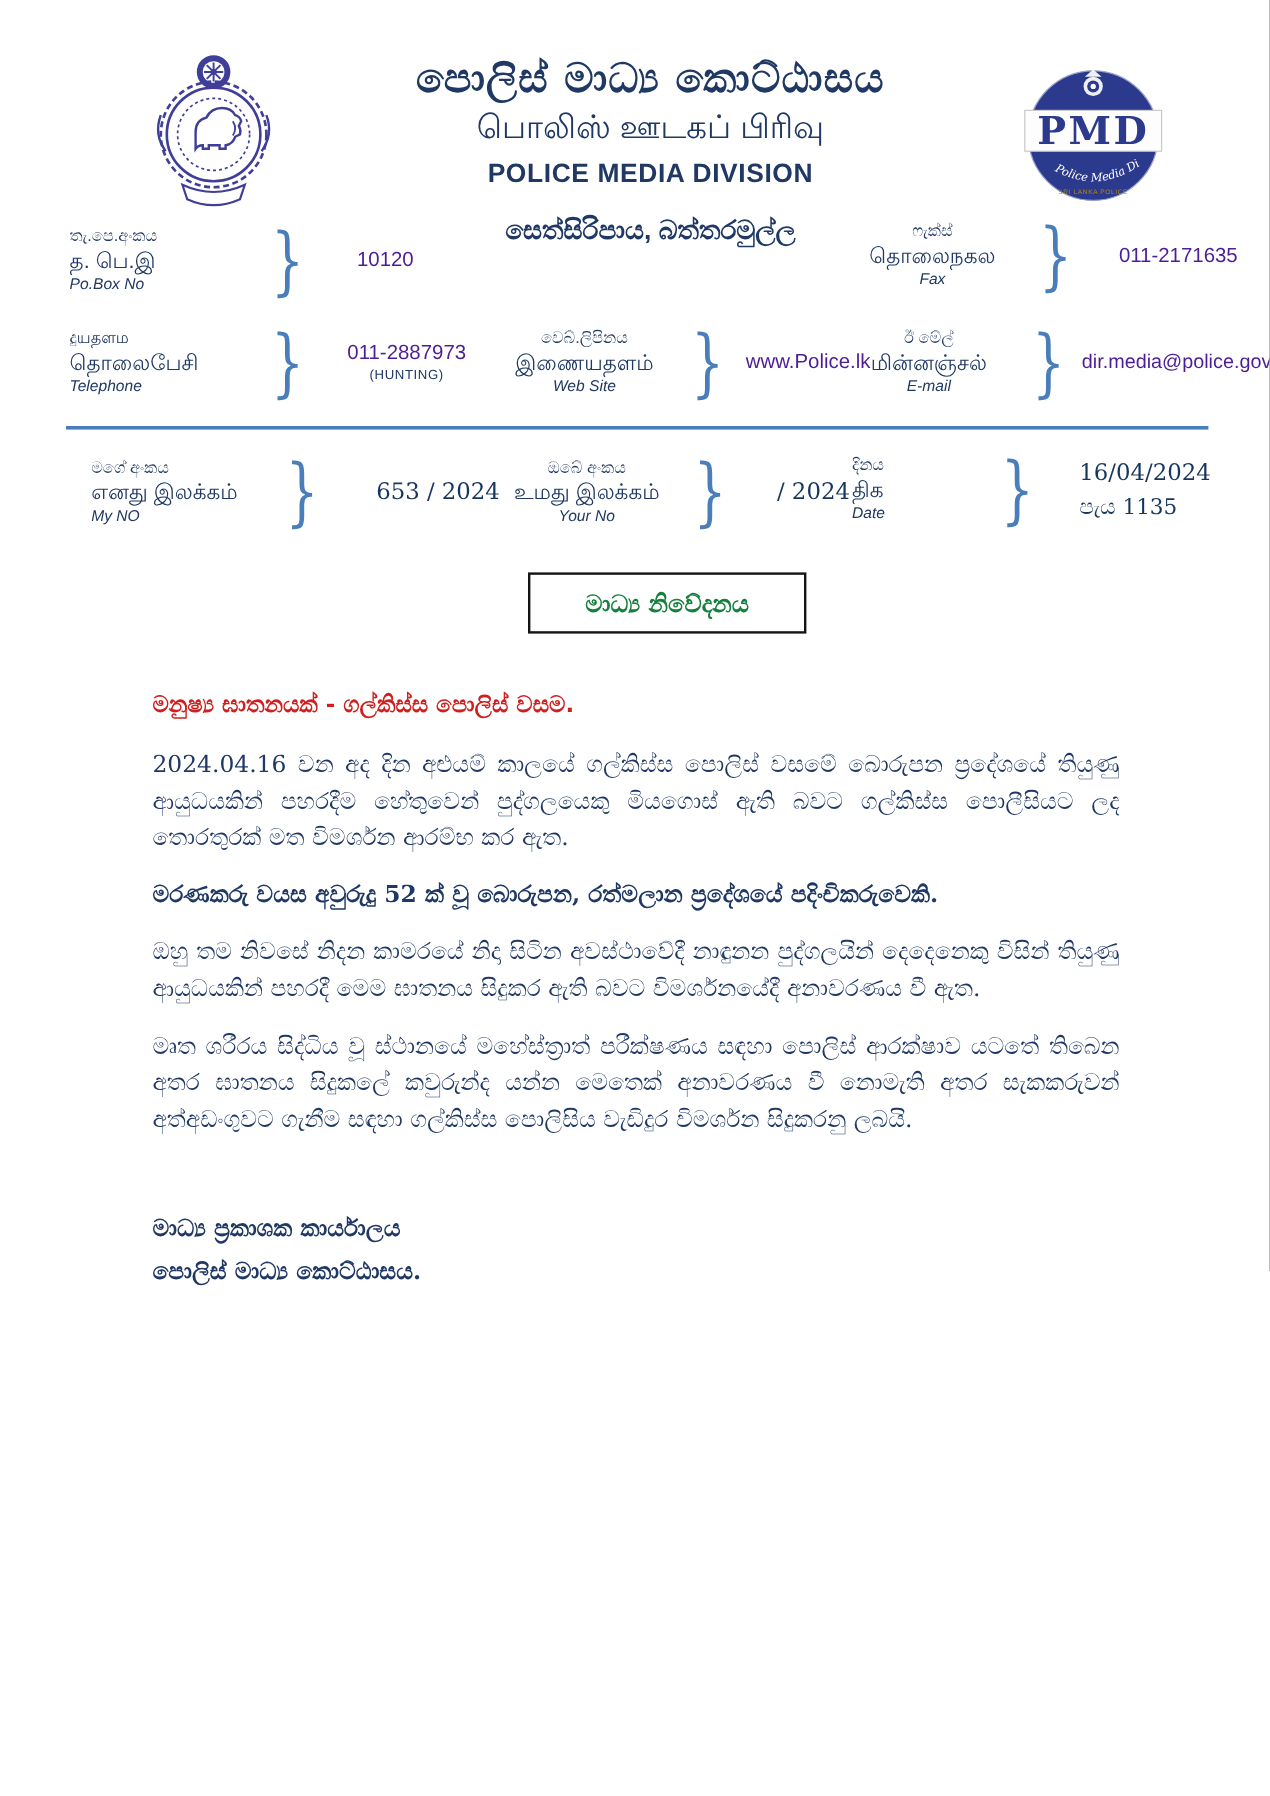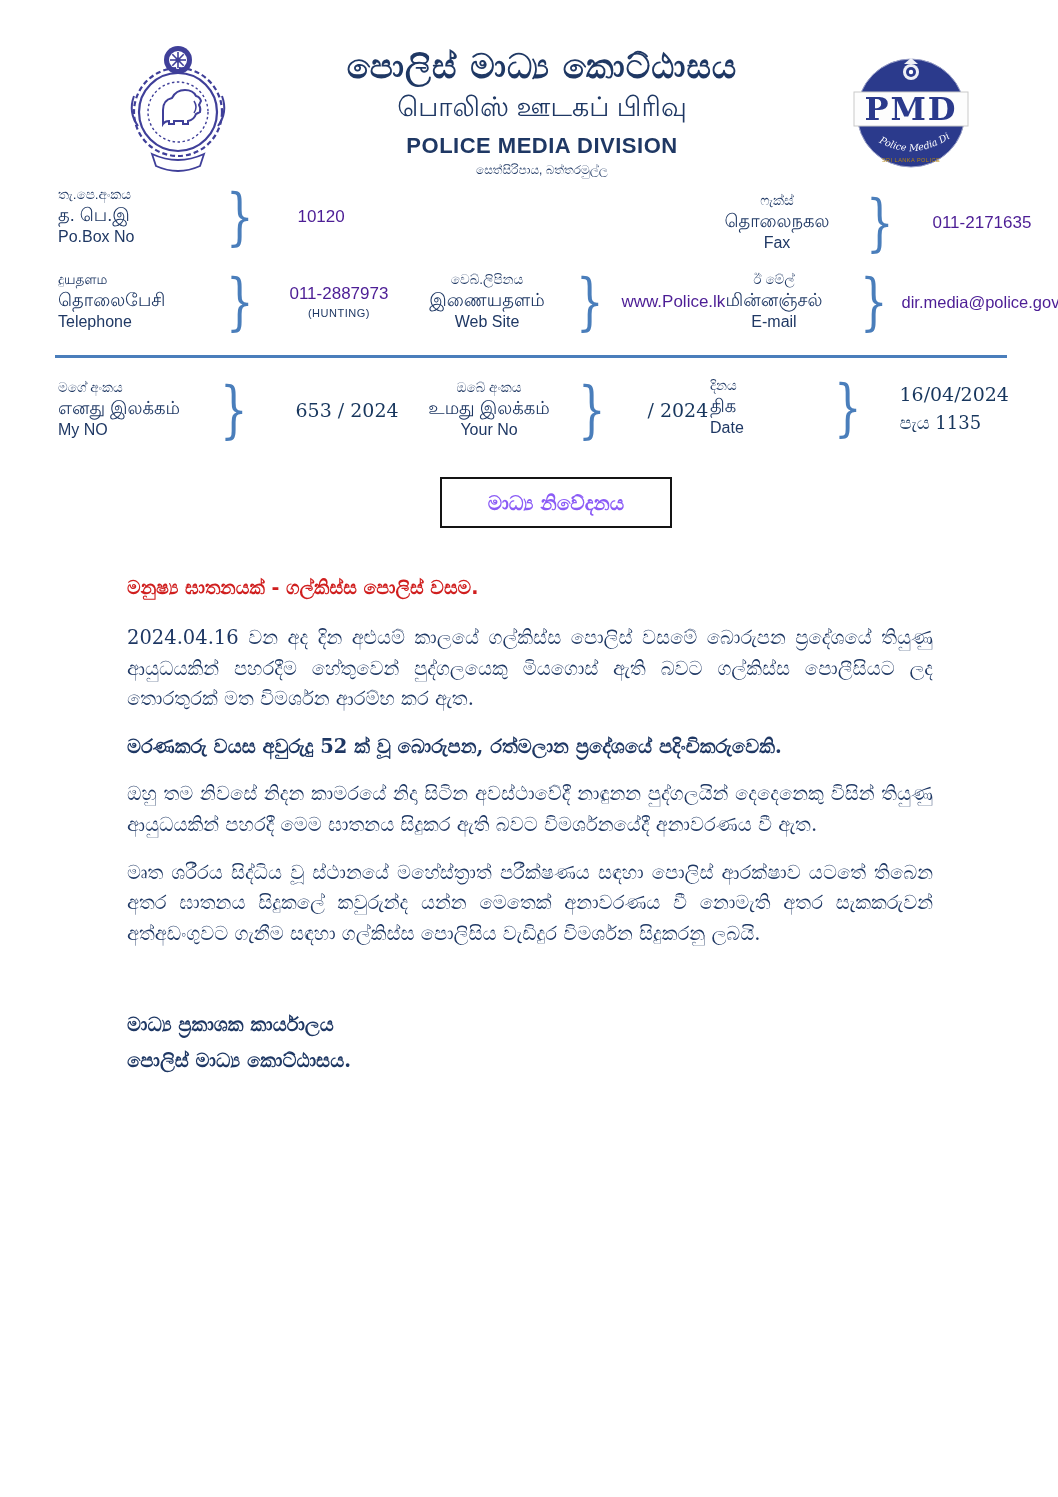--- a/index.html
+++ b/index.html
@@ -7,44 +7,44 @@
     position:relative;width:1058px;height:1497px;margin:0 auto;
     background:#ffffff;overflow:hidden;
     font-family:"Liberation Sans",sans-serif;color:#1f3864;
   }
   
   .crest{position:absolute;left:122px;top:36px;width:112px;height:142px;}
   .hdr-center{position:absolute;left:272px;top:46px;width:540px;text-align:center;}
   .hdr-si{font-size:34px;font-weight:bold;font-family:"DejaVu Sans",sans-serif;letter-spacing:1px;}
   .hdr-ta{font-size:27px;margin-top:5px;font-family:"Liberation Sans",sans-serif;}
   .hdr-en{font-size:22px;font-weight:bold;margin-top:7px;letter-spacing:.5px;}
-  .hdr-addr{font-size:12px;margin-top:4px;}
+  .hdr-addr{font-size:22px;margin-top:21px;font-weight:bold;}
   .pmd{position:absolute;left:852px;top:50px;width:118px;height:130px;}
   
   .field{position:absolute;display:flex;align-items:center;}
   .stack{display:flex;flex-direction:column;line-height:1.25;}
   .stack.center{text-align:center;}
   .l-si{font-size:13.5px;}
   .l-ta{font-size:18px;}
-  .l-en{font-size:16px;}
+  .l-en{font-size:13px;font-style:italic;}
   .brace{
     font-family:"DejaVu Serif",serif;font-weight:300;color:#4a7ebb;
     font-size:62px;line-height:1;transform:scaleX(.7);margin-left:14px;
     user-select:none;
   }
   .val{font-size:17px;color:#4c1d95;}
   .val-serif{font-family:"DejaVu Serif",serif;font-size:19px;color:#17365d;}
   .hunting{font-size:11px;text-align:center;margin-top:3px;letter-spacing:.5px;}
   .rule{position:absolute;left:55px;top:355px;width:952px;height:2.5px;background:#4a7ebb;}
   
   .release-box{
     position:absolute;left:440px;top:477px;width:228px;height:47px;
     border:2.5px solid #141414;display:flex;align-items:center;justify-content:center;
   }
-  .release-box span{font-size:20px;font-weight:bold;color:#8b5cf6;font-family:"DejaVu Sans",sans-serif;}
+  .release-box span{font-size:20px;font-weight:bold;color:#15803d;font-family:"DejaVu Sans",sans-serif;}
   
   .body{
     position:absolute;left:127px;top:576px;width:806px;
     font-family:"DejaVu Serif",serif;color:#1f3864;
   }
   .headline{font-size:19px;font-weight:bold;color:#d01f1f;margin:0 0 24px 0;font-family:"DejaVu Sans",sans-serif;}
   .para{font-size:19.5px;line-height:1.57;text-align:justify;margin:0 0 17px 0;}
   .para.bold{font-weight:bold;}
   .signature{margin-top:58px;font-size:19.5px;font-weight:bold;line-height:1.8;}
 </style>
@@ -114,21 +114,21 @@
   <div class="field" style="left:58px;top:186px;">
     <div class="stack" style="width:148px;">
       <span class="l-si">තැ.පෙ.අංකය</span>
       <span class="l-ta">த. பெ.இ</span>
       <span class="l-en">Po.Box No</span>
     </div>
     <span class="brace">}</span>
     <span class="val" style="margin-left:38px;">10120</span>
   </div>
 
-  <div class="field" style="left:708px;top:192px;justify-content:flex-end;">
+  <div class="field" style="left:708px;top:182px;justify-content:flex-end;">
     <div class="stack center" style="width:138px;">
       <span class="l-si">ෆැක්ස්</span>
       <span class="l-ta">தொலைநகல</span>
       <span class="l-en">Fax</span>
     </div>
     <span class="brace">}</span>
     <span class="val" style="margin-left:10px;padding-left:23px;">011-2171635</span>
   </div>
 
   <div class="field" style="left:58px;top:271px;">
@@ -159,21 +159,21 @@
       <span class="l-si">ඊ මේල්</span>
       <span class="l-ta">மின்னஞ்சல்</span>
       <span class="l-en">E-mail</span>
     </div>
     <span class="brace">}</span>
     <span class="val" style="margin-left:8px;font-size:16.5px;">dir.media@police.gov.lk</span>
   </div>
 
   <div class="rule"></div>
 
-  <div class="field" style="left:58px;top:379px;">
+  <div class="field" style="left:76px;top:379px;">
     <div class="stack" style="width:142px;">
       <span class="l-si">මගේ අංකය</span>
       <span class="l-ta">எனது இலக்கம்</span>
       <span class="l-en">My NO</span>
     </div>
     <span class="brace">}</span>
     <span class="val-serif" style="margin-left:42px;">653 / 2024</span>
   </div>
 
   <div class="field" style="left:420px;top:379px;">

